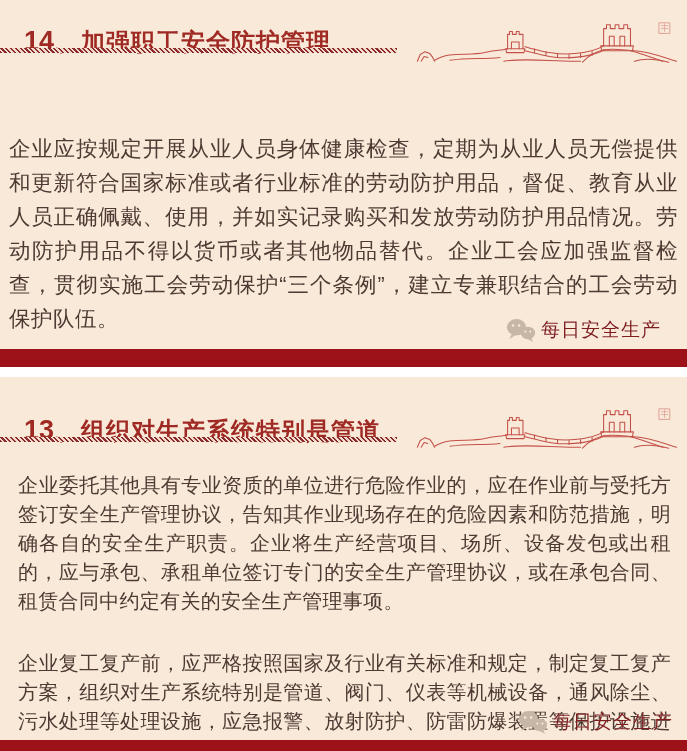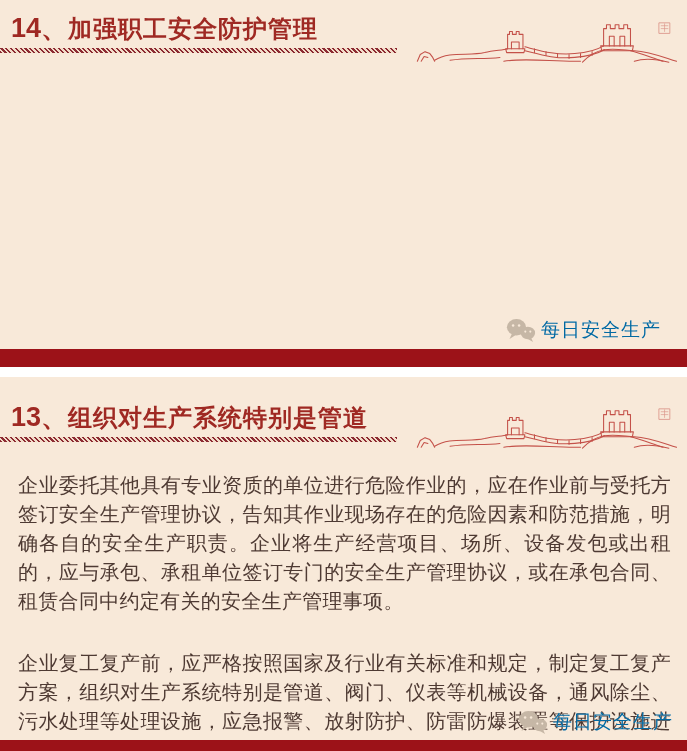--- a/index.html
+++ b/index.html
@@ -18,21 +18,21 @@
   }
   .panel.s14{height:367px;}
   .panel.s15{height:374px;}
   .gap{height:10px;width:687px;background:#ffffff;}
 
   
   .hdr{position:relative;width:100%;}
   .s14 .hdr{height:65px;}
   .s15 .hdr{height:78px;}
   .title{
-    position:absolute;left:11px;margin:0;
+    position:absolute;left:11px;margin:13px;
     color:#9f2923;
     font-weight:bold;
     white-space:nowrap;
     letter-spacing:1px;
   }
   .s14 .title{top:8px;}
   .s15 .title{top:20px;}
   .title .num{font-size:27px;letter-spacing:0;}
   .title .ttl{font-size:24px;}
   .hatch{
@@ -63,21 +63,21 @@
     font-size:20px;line-height:29px;
     margin:16px 16px 0 18px;
     letter-spacing:.3px;
   }
   .s15 .para.p2{margin-top:33px;}
 
   
   .watermark{
     position:absolute;
     display:flex;align-items:center;gap:5px;
-    color:#0369a1;
+    color:#7f1d1d;
     font-size:19px;
     letter-spacing:1px;
     text-shadow:0 0 1px rgba(255,255,255,.6);
     white-space:nowrap;
   }
   .s14 .watermark{right:26px;bottom:24px;}
   .s15 .watermark{right:14px;bottom:16px;}
   .wx{width:31px;height:25px;flex:0 0 auto;}
 
   
@@ -143,20 +143,21 @@
 <div class="page">
 
   <section class="panel s14">
     <div class="hdr">
       <h1 class="title"><span class="num">14、</span><span class="ttl">加强职工安全防护管理</span></h1>
       <div class="hatch"></div>
       <svg class="wall" viewBox="0 0 280 50">
           <use href="#greatwall"></use>
         </svg>
     </div>
+    <p class="para">企业应按规定开展从业人员身体健康检查，定期为从业人员无偿提供和更新符合国家标准或者行业标准的劳动防护用品，督促、教育从业人员正确佩戴、使用，并如实记录购买和发放劳动防护用品情况。劳动防护用品不得以货币或者其他物品替代。企业工会应加强监督检查，贯彻实施工会劳动保护“三个条例”，建立专兼职结合的工会劳动保护队伍。</p>
     <div class="watermark">
       <svg class="wx" viewBox="0 0 30 25">
           <use href="#wechat"></use>
         </svg>
       <span>每日安全生产</span>
     </div>
     <div class="bar"></div>
   </section>
 
   <div class="gap"></div>

